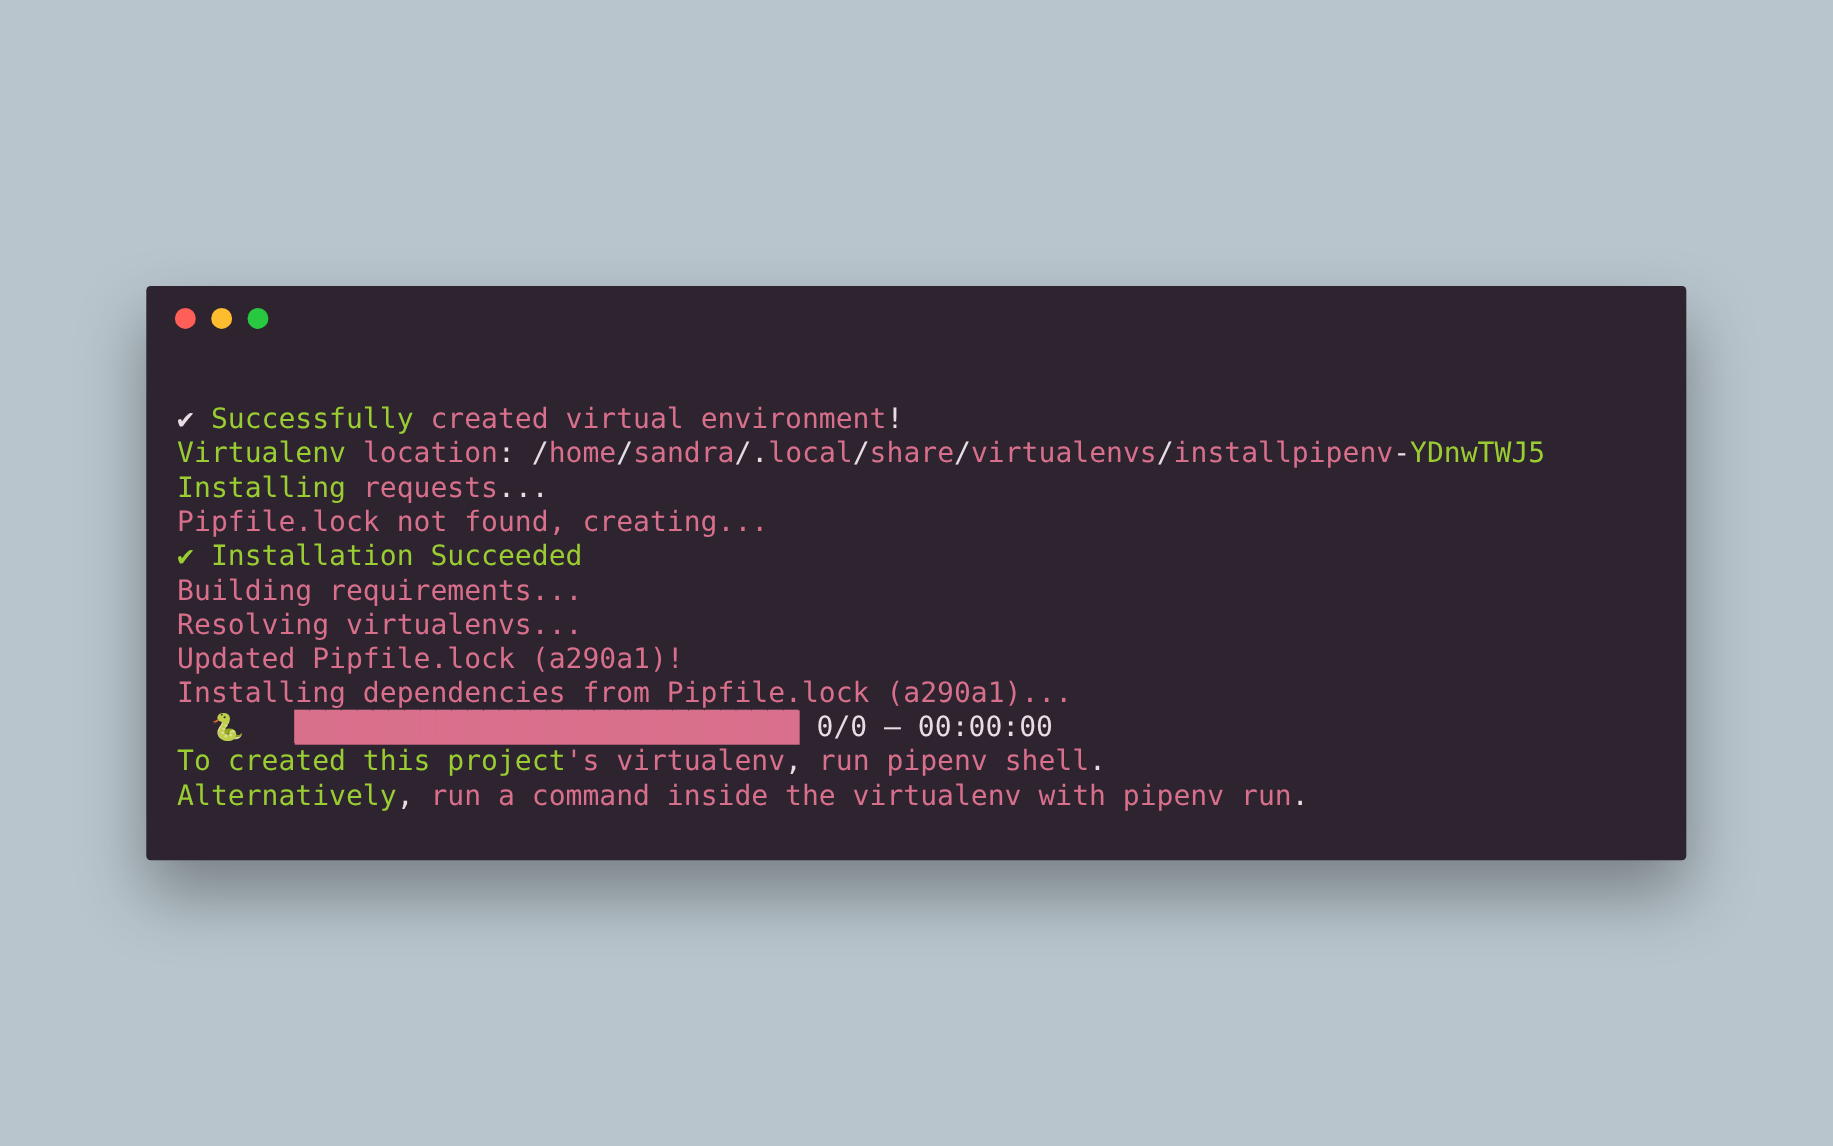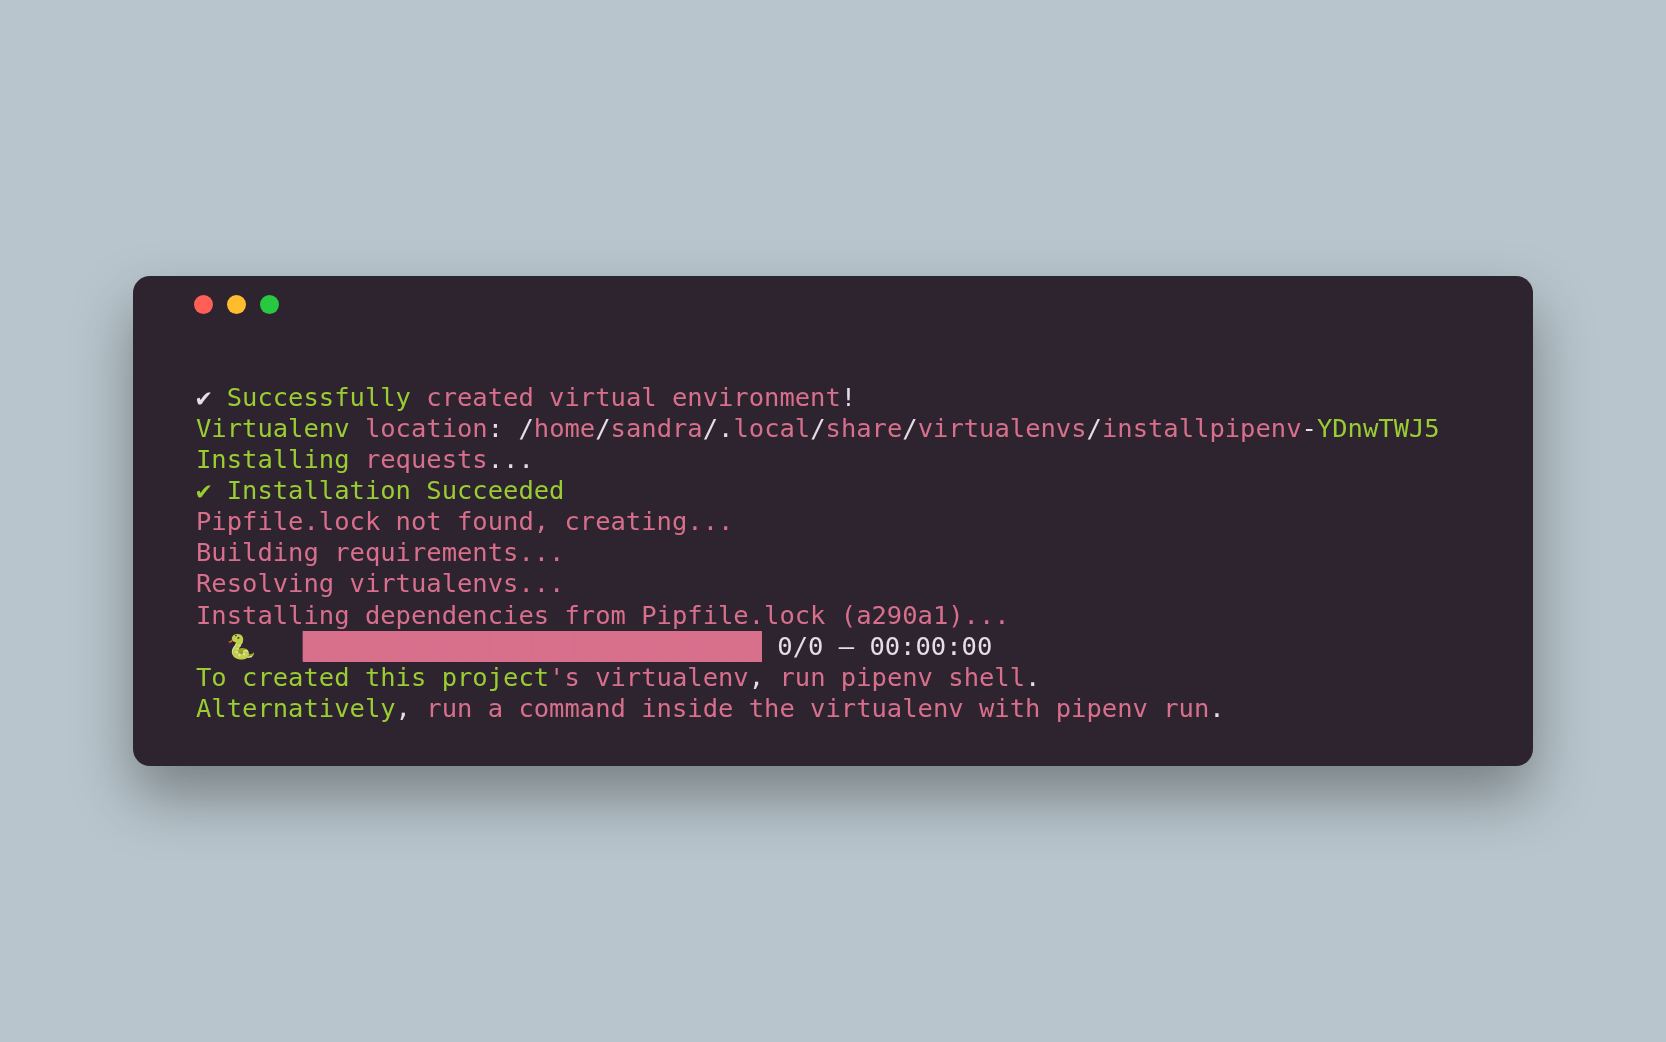--- a/index.html
+++ b/index.html
@@ -12,24 +12,23 @@
       width: 1666px;
       height: 1042px;
       display: flex;
       align-items: center;
       justify-content: center;
       font-family: "Menlo", "Monaco", "Consolas", monospace;
     }
     .terminal-window {
       width: 1400px;
       background: #2e2430;
-      border-radius: 17px;
+      border-radius: 4px;
       box-shadow: 0 30px 60px rgba(0,0,0,0.35);
       overflow: hidden;
-      padding-left: 35px;
     }
     .titlebar {
       height: 58px;
       display: flex;
       align-items: center;
       padding-left: 26px;
       gap: 14px;
     }
     .traffic-light {
       width: 19px;
@@ -69,22 +68,23 @@
 <div class="terminal-window">
   <div class="titlebar">
     <div class="traffic-light tl-red"></div>
     <div class="traffic-light tl-yellow"></div>
     <div class="traffic-light tl-green"></div>
   </div>
   <div class="terminal-body">
 <pre><span class="c-white">✔</span><span class="c-green"> Successfully</span><span class="c-pink"> created virtual environment</span><span class="c-white">!</span></pre>
 <pre><span class="c-green">Virtualenv </span><span class="c-pink">location</span><span class="c-white">: </span><span class="c-white">/</span><span class="c-pink">home</span><span class="c-white">/</span><span class="c-pink">sandra</span><span class="c-white">/.</span><span class="c-pink">local</span><span class="c-white">/</span><span class="c-pink">share</span><span class="c-white">/</span><span class="c-pink">virtualenvs</span><span class="c-white">/</span><span class="c-pink">installpipenv</span><span class="c-white">-</span><span class="c-green">YDnwTWJ5</span></pre>
 <pre><span class="c-green">Installing </span><span class="c-pink">requests</span><span class="c-white">...</span></pre>
+<pre><span class="c-pink">Pipfile.lock not found, creating...</span></pre>
 <pre><span class="c-green">✔</span><span class="c-green"> Installation Succeeded</span></pre>
-<pre><span class="c-pink">Pipfile.lock not found, creating...</span></pre>
 <pre><span class="c-pink">Building requirements...</span></pre>
 <pre><span class="c-pink">Resolving virtualenvs...</span></pre>
+<pre><span class="c-pink">Updated Pipfile.lock </span><span class="c-pink">(a290a1)!</span></pre>
 <pre><span class="c-pink">Installing dependencies from Pipfile.lock </span><span class="c-pink">(a290a1)...</span></pre>
 <pre><span>  </span><span class="snake-emoji">🐍</span><span>   </span><span class="progress-bar">▉▉▉▉▉▉▉▉▉▉▉▉▉▉▉▉▉▉▉▉▉▉▉▉▉▉▉▉▉▉▉▉</span><span class="c-white"> 0/0 — 00:00:00</span></pre>
 <pre><span class="c-green">To created this project</span><span class="c-pink">'s virtualenv</span><span class="c-white">, </span><span class="c-pink">run pipenv shell</span><span class="c-white">.</span></pre>
 <pre><span class="c-green">Alternatively</span><span class="c-white">,</span><span class="c-pink"> run a command inside the virtualenv with pipenv run</span><span class="c-white">.</span></pre>
   </div>
 </div>
 
 </body></html>

